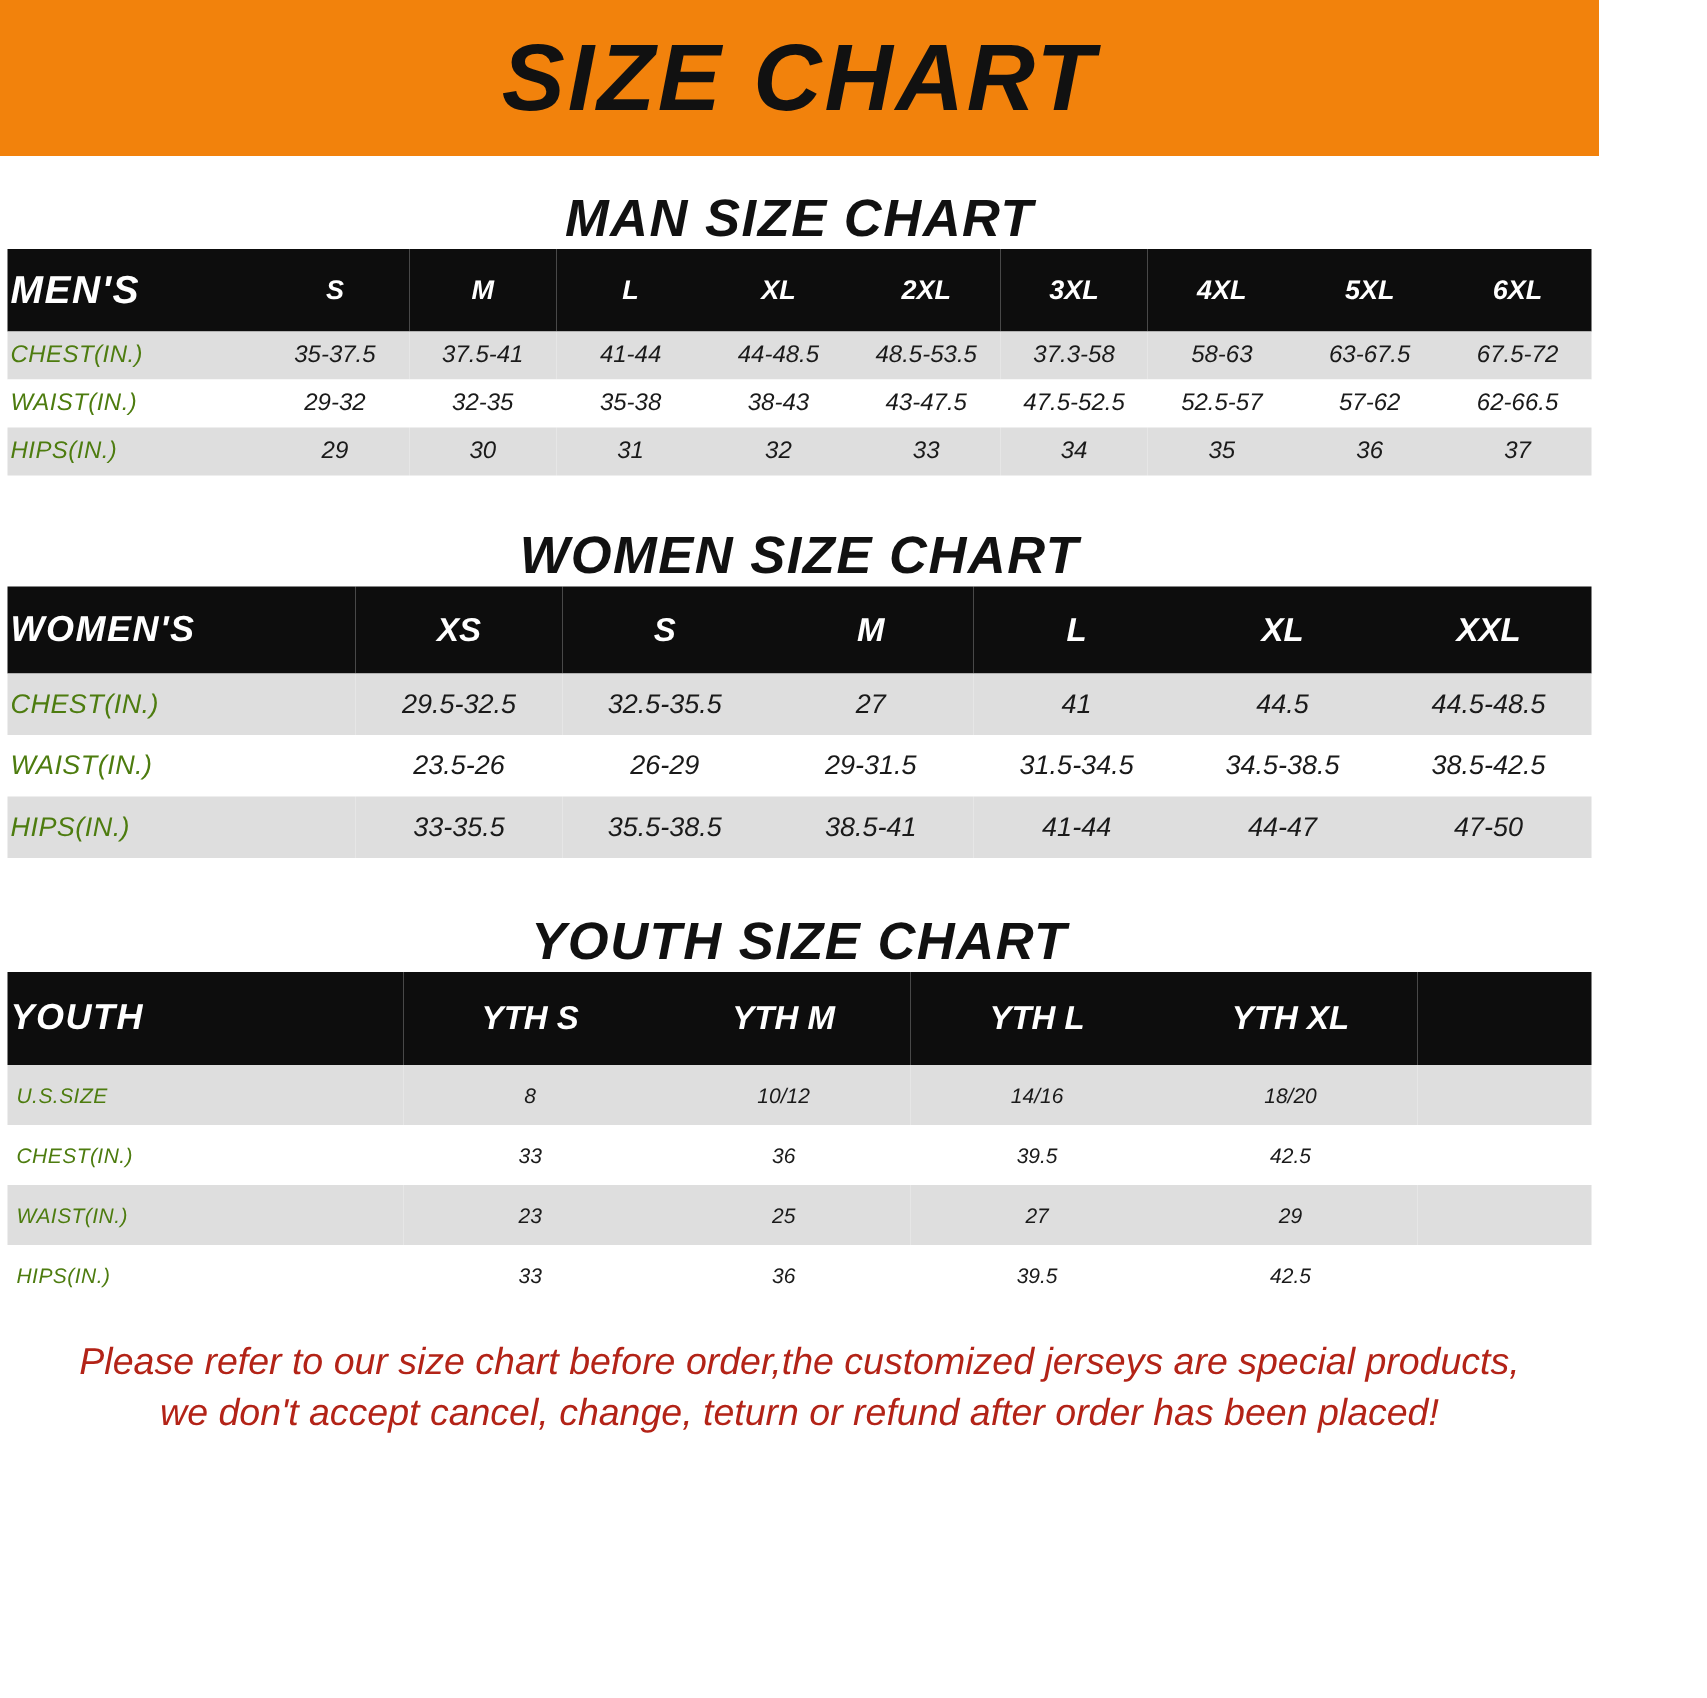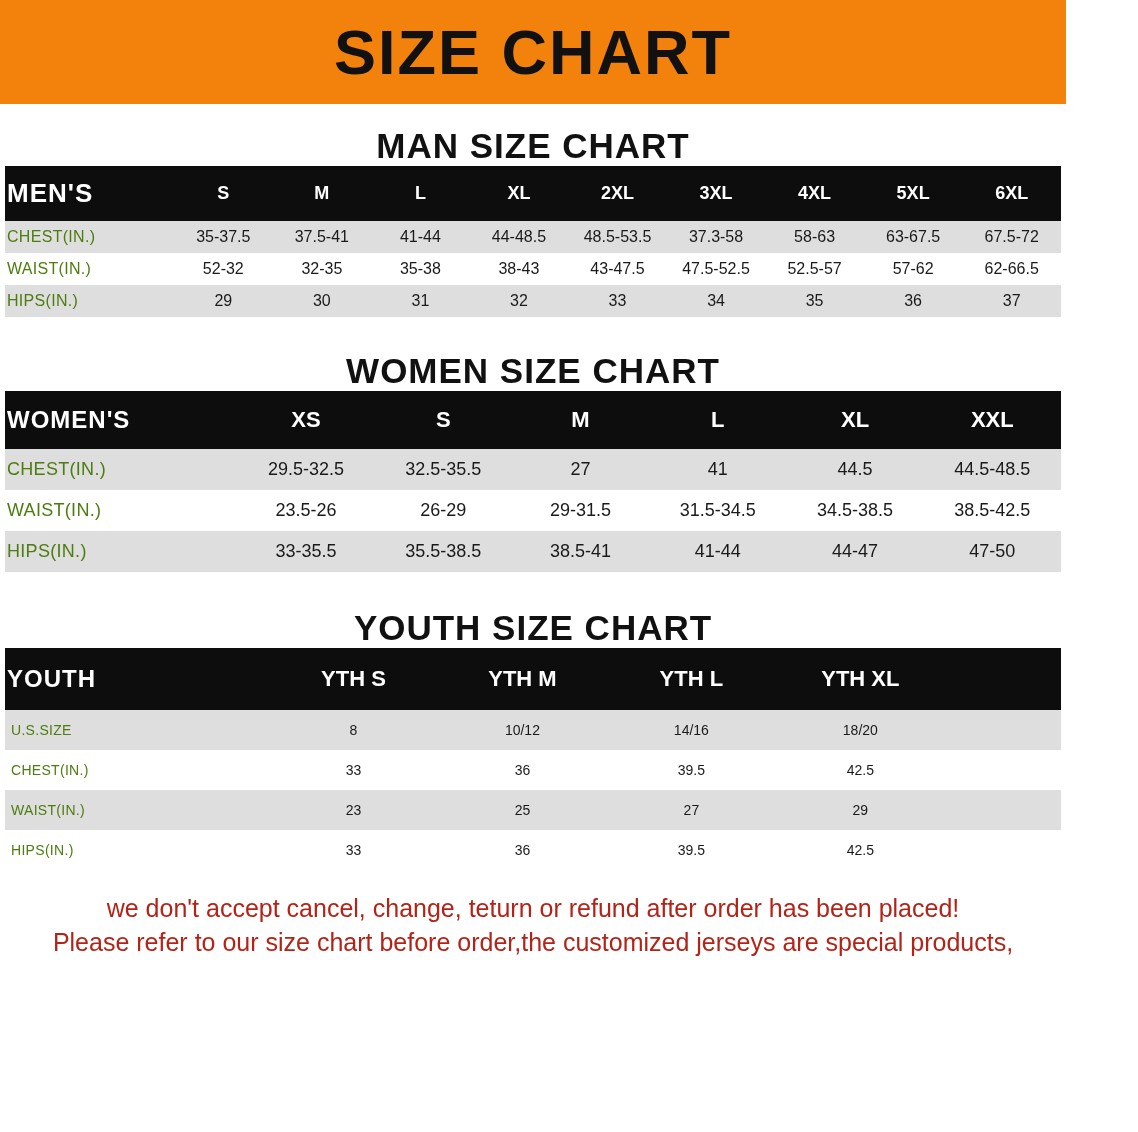--- a/index.html
+++ b/index.html
@@ -11,20 +11,21 @@
     height: 1132px;
     background: #ffffff;
     font-family: "Liberation Sans", sans-serif;
     overflow: hidden;
   }
   .page {
     position: relative;
     width: 1066px;
     height: 1132px;
     background: #ffffff;
+    font-style: italic;
   }
   
   .banner {
     width: 100%;
     height: 104px;
     background: #F2820C;
     display: flex;
     align-items: center;
     justify-content: center;
   }
@@ -171,21 +172,21 @@
           <td>41-44</td>
           <td>44-48.5</td>
           <td>48.5-53.5</td>
           <td>37.3-58</td>
           <td>58-63</td>
           <td>63-67.5</td>
           <td>67.5-72</td>
         </tr>
         <tr class="even">
           <td class="rowhead">WAIST(IN.)</td>
-          <td>52-32</td>
+          <td>29-32</td>
           <td>32-35</td>
           <td>35-38</td>
           <td>38-43</td>
           <td>43-47.5</td>
           <td>47.5-52.5</td>
           <td>52.5-57</td>
           <td>57-62</td>
           <td>62-66.5</td>
         </tr>
         <tr class="odd">
@@ -311,17 +312,17 @@
           <td>36</td>
           <td>39.5</td>
           <td>42.5</td>
           <td></td>
         </tr>
       </tbody>
     </table>
   </div>
 
   <div class="footer-note">
+    <div>Please refer to our size chart before order,the customized jerseys are special products,</div>
     <div>we don't accept cancel, change, teturn or refund after order has been placed!</div>
-    <div>Please refer to our size chart before order,the customized jerseys are special products,</div>
   </div>
 
 </div>
 
 </body></html>

